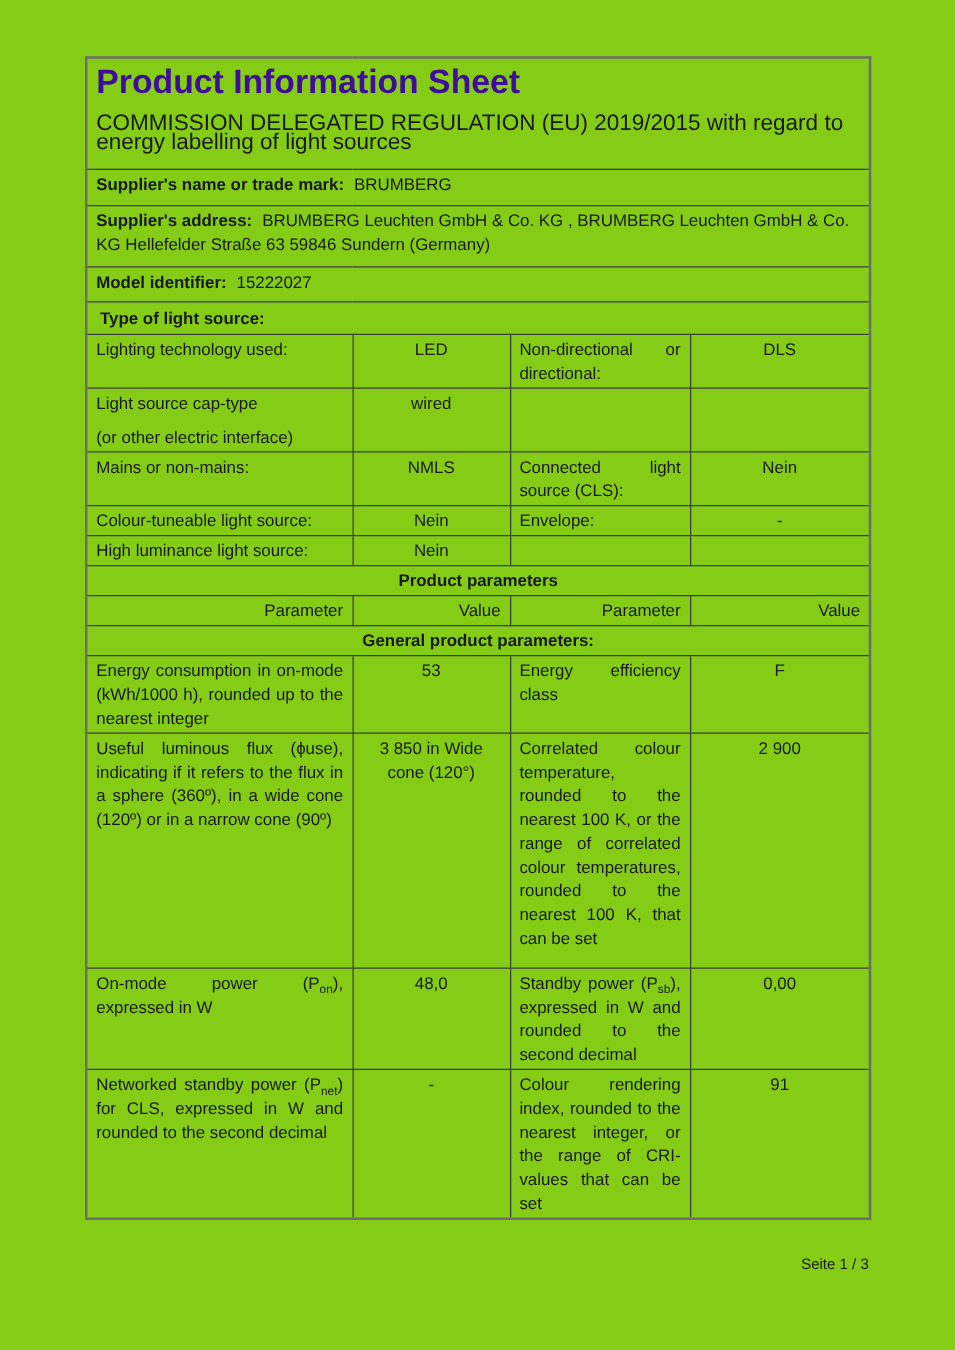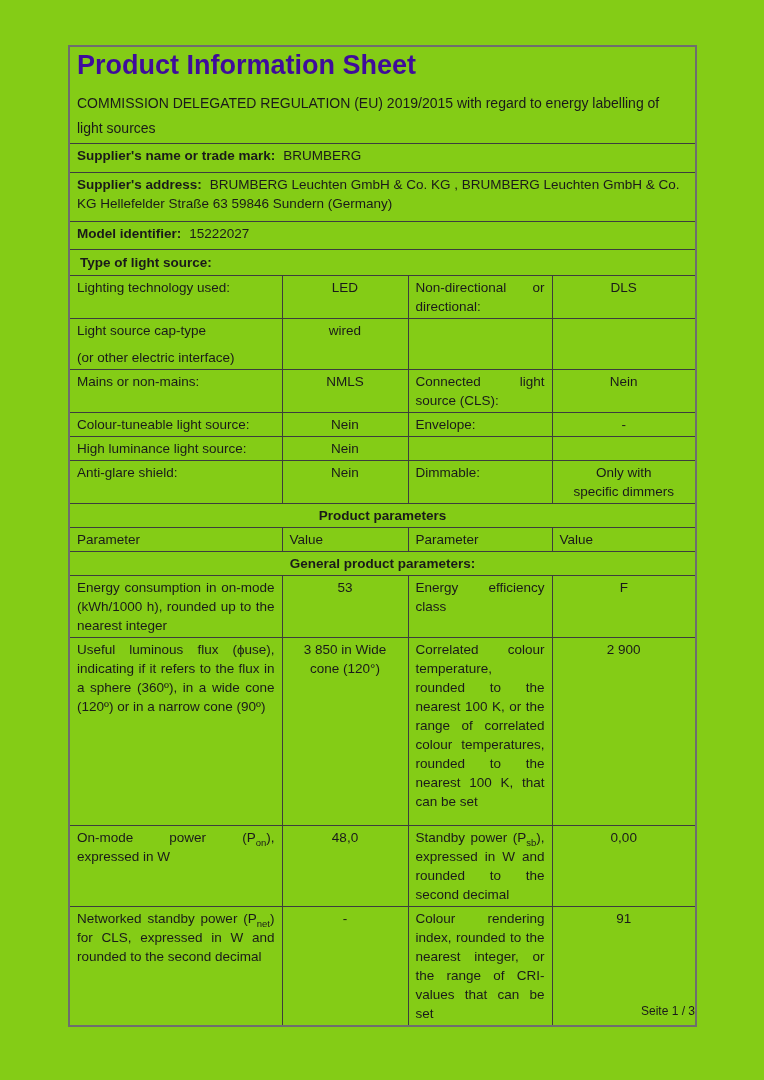--- a/index.html
+++ b/index.html
@@ -34,28 +34,28 @@
   }
   td.head-cell { padding: 8px 10px 6px 10px; }
   h1.doc-title {
     font-size: 27px;
     line-height: 33px;
     font-weight: bold;
     color: #3f0c9b;
     margin-bottom: 9px;
     letter-spacing: 0px;
   }
-  .reg-text { font-size: 14px; line-height: 25px; }
+  .reg-text { font-size: 18px; line-height: 15px; }
   .lbl-row td { padding: 5px 10px; }
   .b { font-weight: bold; }
   .val-after-label { margin-left: 8px; }
   td.p { text-align: justify; }
   td.v { text-align: center; white-space: pre-line; }
   td.ch { text-align: center; font-weight: bold; padding: 1px 7px; }
-  td.colhead { font-weight: normal; padding: 2px 7px; }
+  td.colhead { font-weight: normal; padding: 2px 7px; text-align: right; }
   sub { font-size: 9.5px; line-height: 0; }
   .second-line { margin-top: 8px; }
   
   tr.rh-head   { height: 89px; }
   tr.rh-name   { height: 29px; }
   tr.rh-addr   { height: 49px; }
   tr.rh-model  { height: 28px; }
   tr.rh-type   { height: 26px; }
   tr.rh-40     { height: 40px; }
   tr.rh-45     { height: 45px; padding-left: 36px; }
@@ -142,27 +142,20 @@
       <td class="v">Nein</td>
       <td class="p">Envelope:</td>
       <td class="v">-</td>
     </tr>
     <tr class="rh-22">
       <td class="p">High luminance light source:</td>
       <td class="v">Nein</td>
       <td class="p"></td>
       <td class="v"></td>
     </tr>
-    <tr class="rh-41">
-      <td class="p">Anti-glare shield:</td>
-      <td class="v">Nein</td>
-      <td class="p">Dimmable:</td>
-      <td class="v">Only with
-specific dimmers</td>
-    </tr>
 
     <tr class="rh-21">
       <td colspan="4" class="ch">Product parameters</td>
     </tr>
 
     <tr class="rh-22">
       <td class="colhead">Parameter</td>
       <td class="colhead">Value</td>
       <td class="colhead">Parameter</td>
       <td class="colhead">Value</td>

